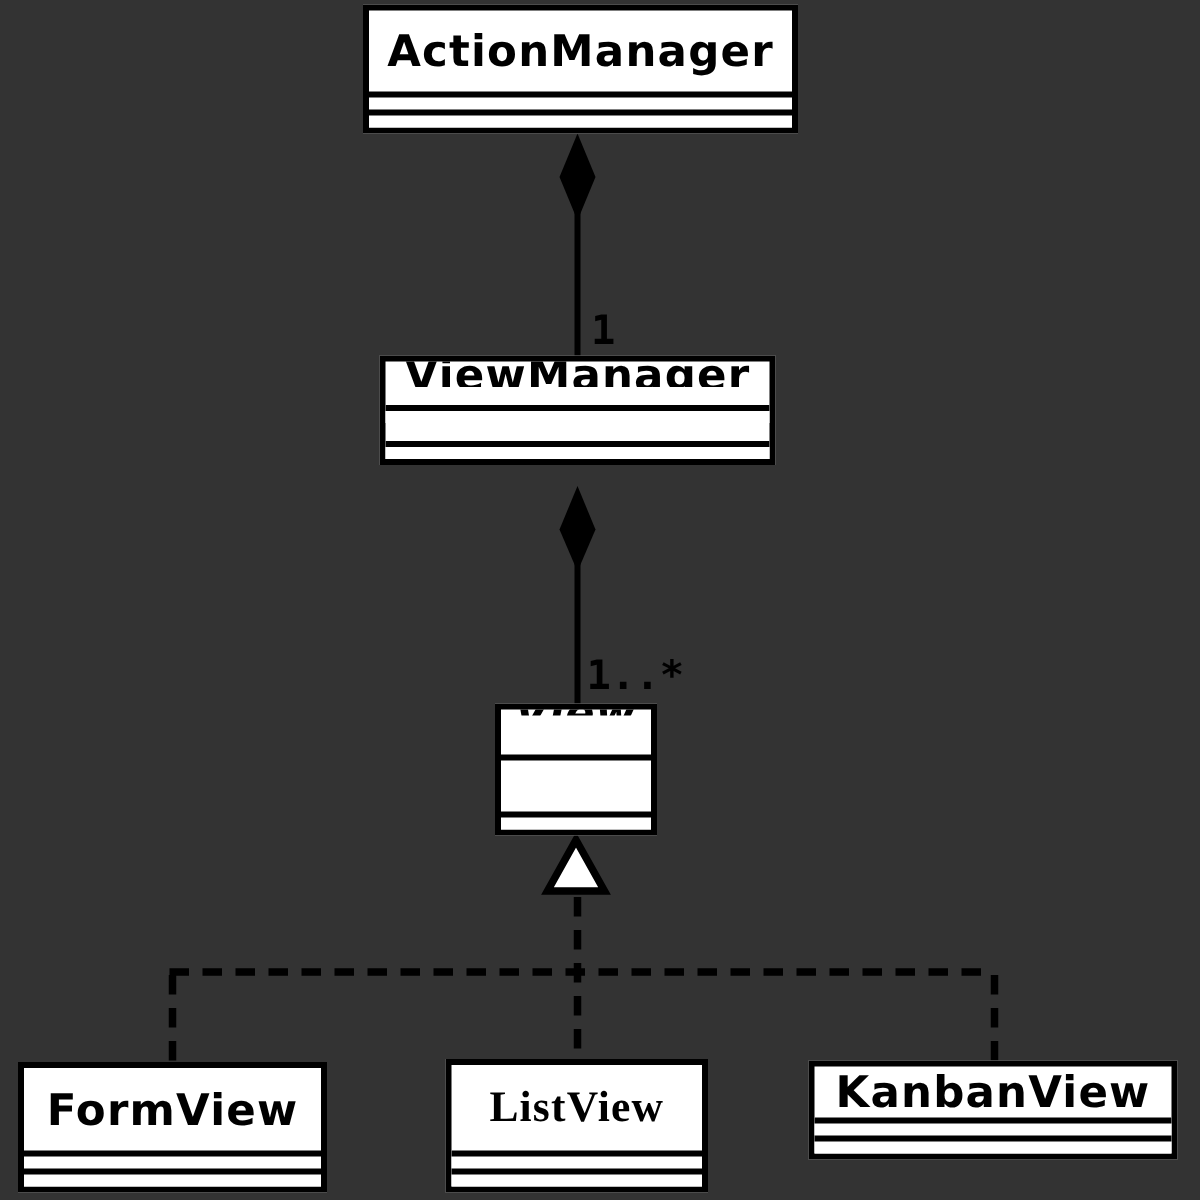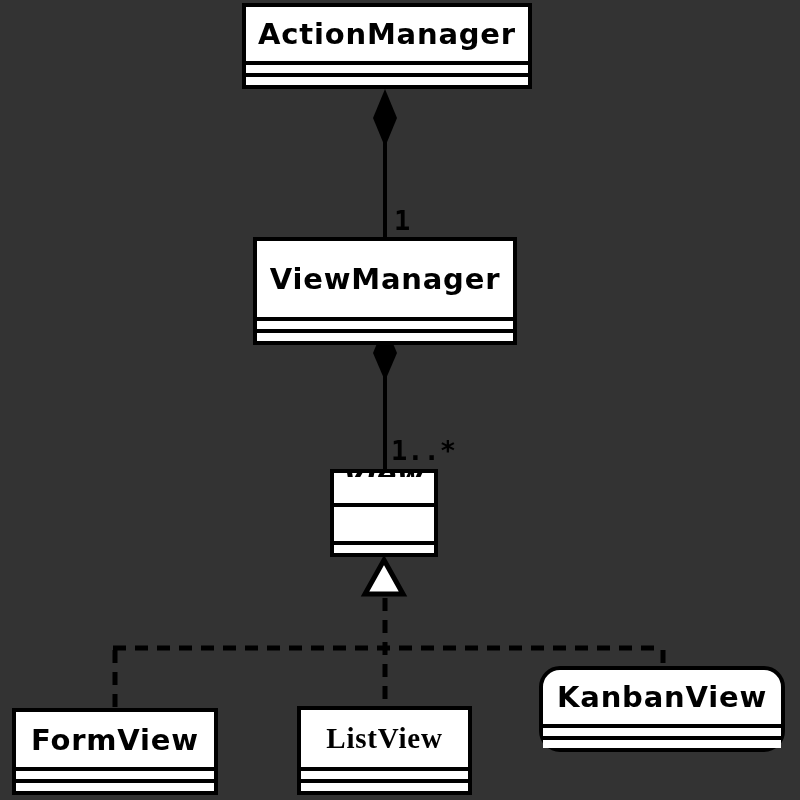--- a/index.html
+++ b/index.html
@@ -84,21 +84,21 @@
   </svg>
 
   <div class="uml-class" style="left:242px; top:3px; width:290px; height:86px;">
     <div class="name-compartment">
       <span class="cls-name">ActionManager</span>
     </div>
     <div class="attr-compartment"></div>
     <div class="ops-compartment"></div>
   </div>
 
-  <div class="uml-class" style="left:253px; top:237px; width:264px; height:108px;">
+  <div class="uml-class" style="left:253px; top:237px; width:264px; height:73px;gap:12px;">
     <div class="name-compartment">
       <span class="cls-name">ViewManager</span>
     </div>
     <div class="attr-compartment"></div>
     <div class="ops-compartment"></div>
   </div>
 
   <div class="uml-class abstract" style="left:330px; top:469px; width:108px; height:88px;gap:26px;">
     <div class="name-compartment">
       <span class="cls-name">View</span>
@@ -116,21 +116,21 @@
   </div>
 
   <div class="uml-class" style="left:297px; top:706px; width:175px; height:89px;font-family:Liberation Serif, serif;">
     <div class="name-compartment">
       <span class="cls-name">ListView</span>
     </div>
     <div class="attr-compartment"></div>
     <div class="ops-compartment"></div>
   </div>
 
-  <div class="uml-class" style="left:539px; top:666px; width:246px; height:86px;border-radius:21px;">
+  <div class="uml-class" style="left:539px; top:707px; width:246px; height:66px;">
     <div class="name-compartment">
       <span class="cls-name">KanbanView</span>
     </div>
     <div class="attr-compartment"></div>
     <div class="ops-compartment"></div>
   </div>
 
   <div class="mult-label" style="left:394px; top:207px;">1</div>
   <div class="mult-label" style="left:391px; top:437px;">1..*</div>
 

